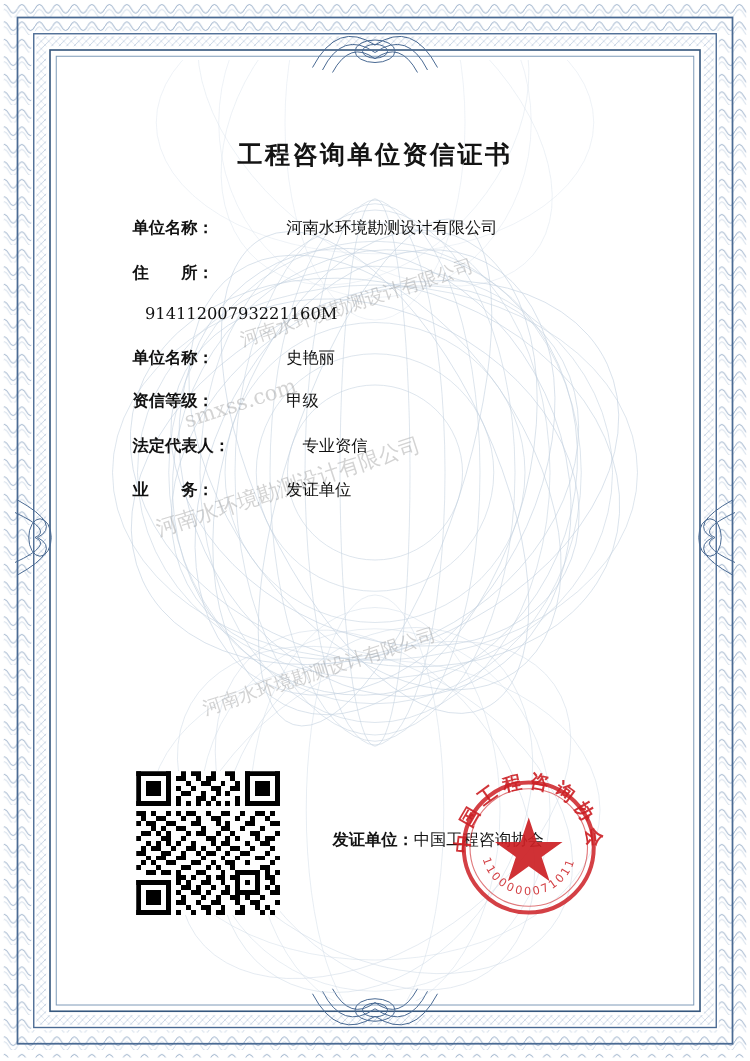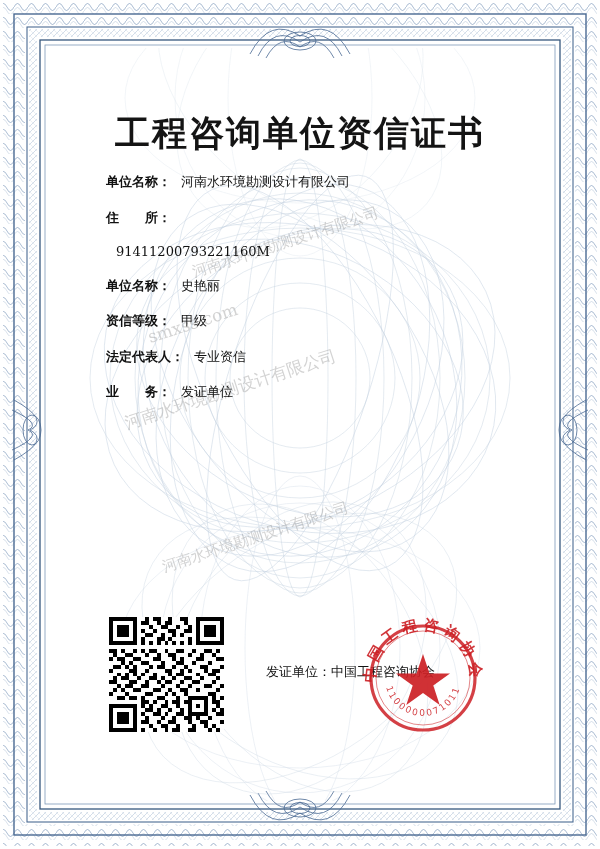--- a/index.html
+++ b/index.html
@@ -63,37 +63,38 @@
     width: 504px; height: 753px;
   }
 
   .cert-title {
     position: absolute;
     top: 62px;
     width: 100%;
     text-align: center;
     font-family: "DejaVu Serif", "Liberation Serif", serif;
     font-weight: bold;
-    font-size: 35px;
+    font-size: 20px;
     letter-spacing: 2px;
     color: #141414;
   }
 
   .fields {
     position: absolute;
     left: 58px;
     top: 125px;
     width: 400px;
   }
   .field-row {
     display: flex;
     align-items: flex-start;
     margin-bottom: 17.5px;
     font-family: "DejaVu Serif", "Liberation Serif", serif;
     color: #131313;
+    gap: 48px;
   }
   .field-label {
     font-size: 13px;
     font-weight: bold;
     white-space: nowrap;
     color: #111;
   }
   .field-value {
     font-size: 13px;
     margin-left: 10px;
@@ -116,21 +117,21 @@
   
   .issuer {
     position: absolute;
     left: 218px;
     top: 615px;
     font-family: "DejaVu Serif", "Liberation Serif", serif;
     font-size: 13px;
     color: #131313;
     white-space: nowrap;
   }
-  .issuer .issuer-label { font-weight: normal; }
+  .issuer .issuer-label { font-weight: bold; }
 
   
   .seal {
     position: absolute;
     left: 305px;
     top: 560px;
     width: 140px;
     height: 140px;
     pointer-events: none;
   }

